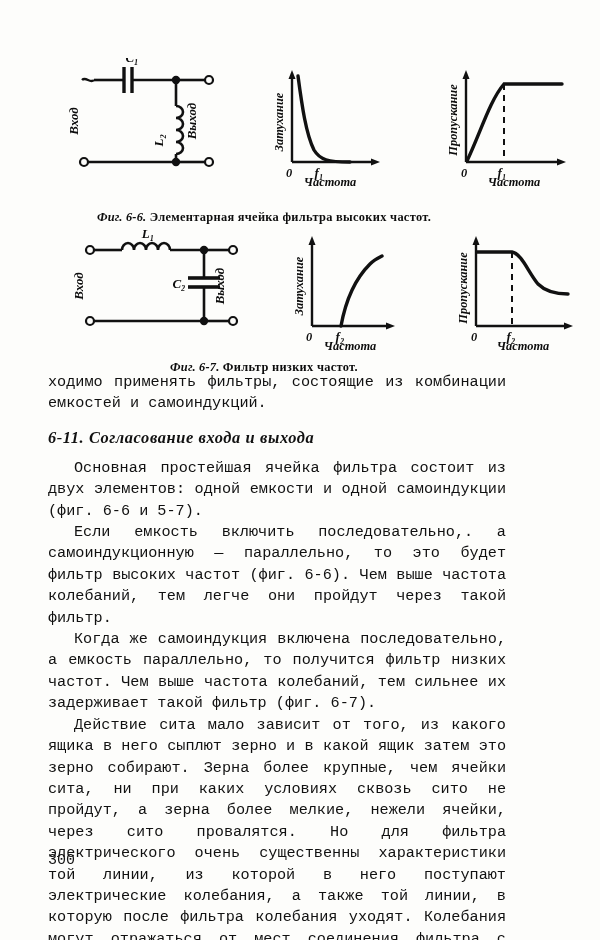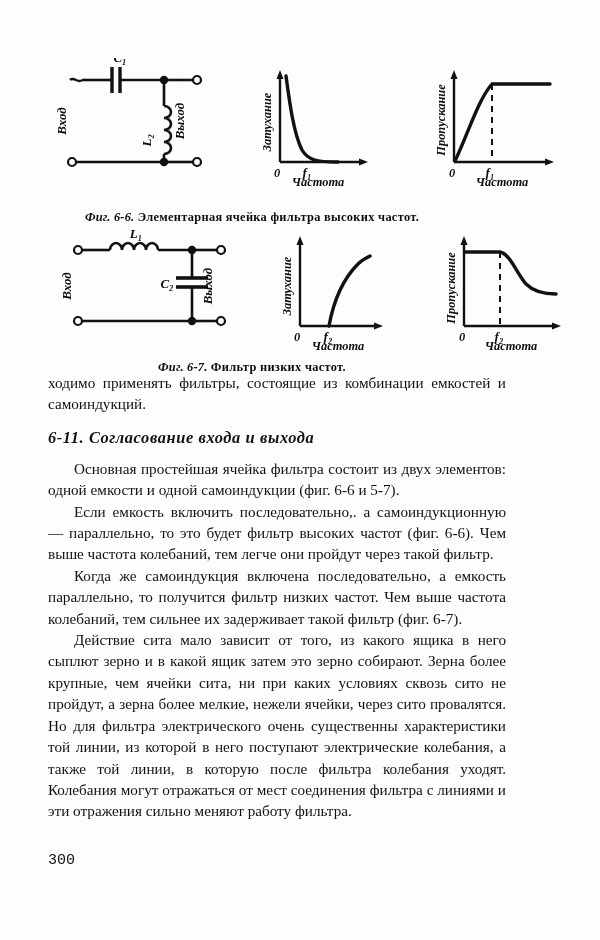--- a/index.html
+++ b/index.html
@@ -17,21 +17,21 @@
   }
   .page {
     position: absolute;
     inset: 0;
     background: #fdfdfb;
   }
 
   
   .figure {
     position: absolute;
-    left: 4px;
+    left: 16px;
     width: 496px;
   }
   .fig-row {
     position: relative;
     width: 600px;
   }
   .fig-caption {
     text-align: center;
     font-style: italic;
     font-weight: bold;
@@ -58,21 +58,21 @@
     left: 48px;
     width: 458px;
   }
   .para {
     font-size: 15.2px;
     line-height: 21.4px;
     text-align: justify;
     text-align-last: left;
     margin: 0;
     color: #111;
-    font-family: Liberation Serif, serif;
+    font-family: Liberation Mono, monospace;
   }
   .para.indent { text-indent: 26px; }
   .para + .para { margin-top: 0px; }
 
   h2.section-title {
     font-size: 16.4px;
     font-style: italic;
     font-weight: bold;
     text-align: left;
     margin: 13px 0 10px 0;

